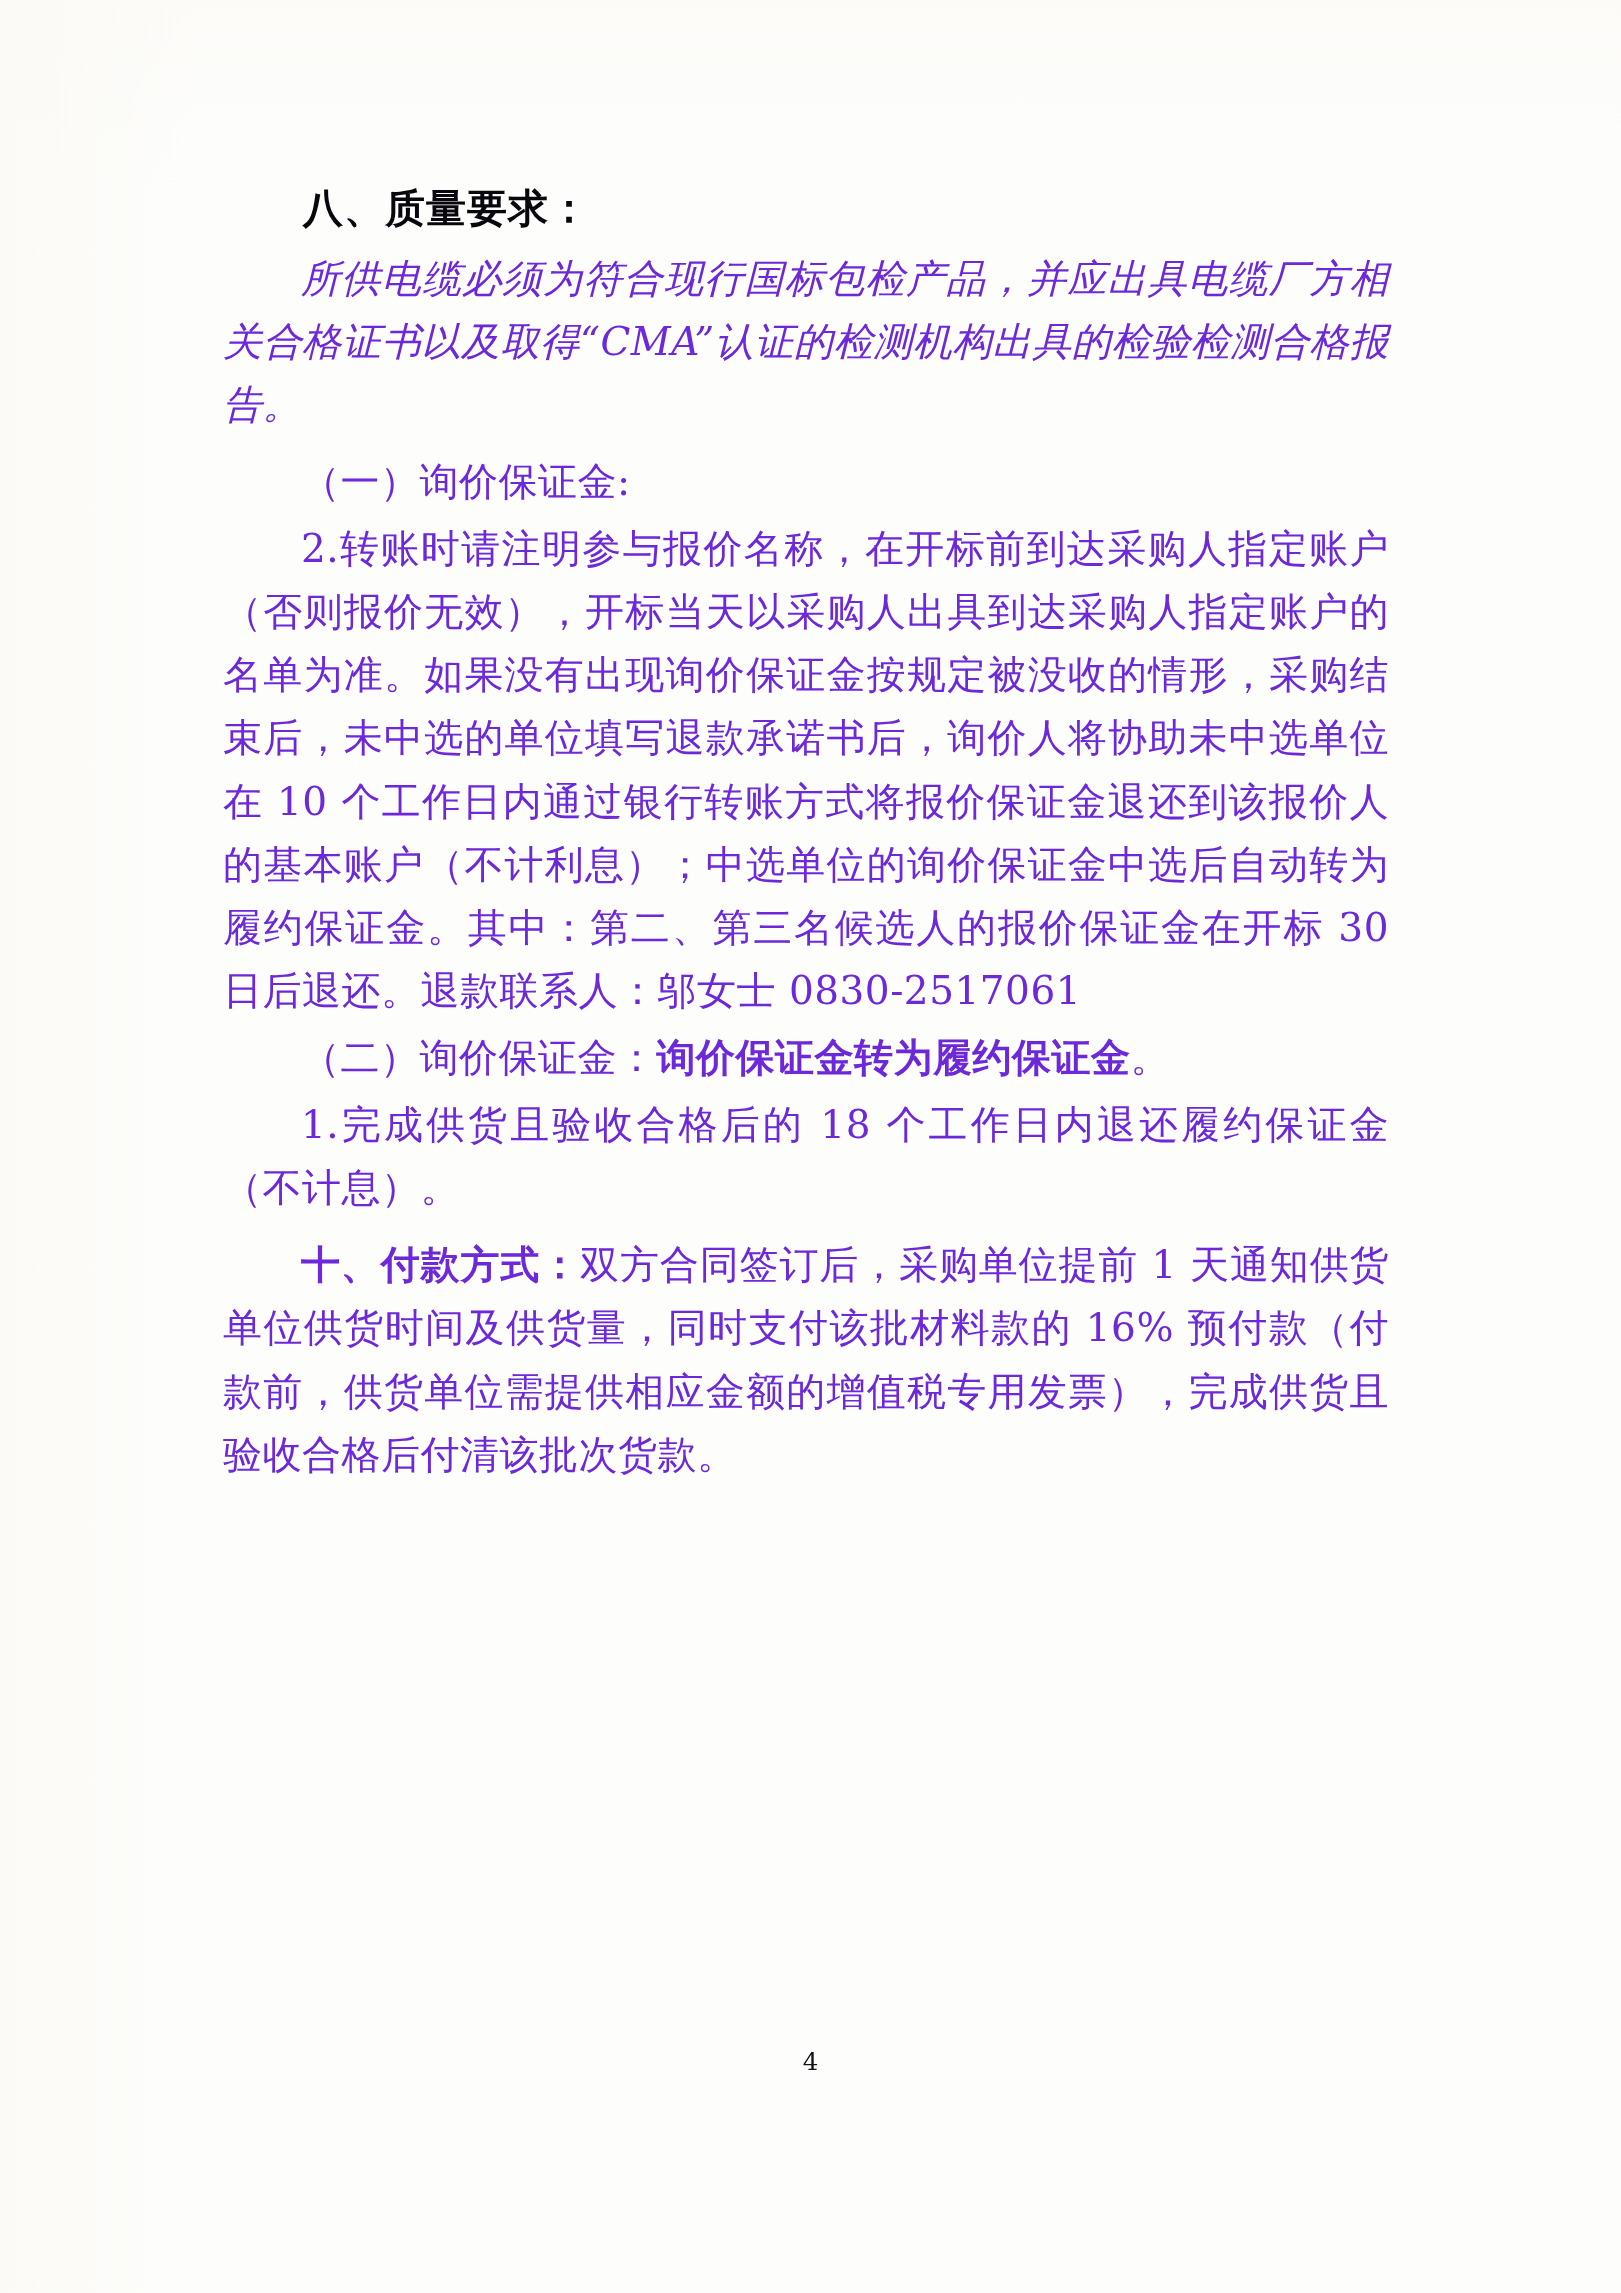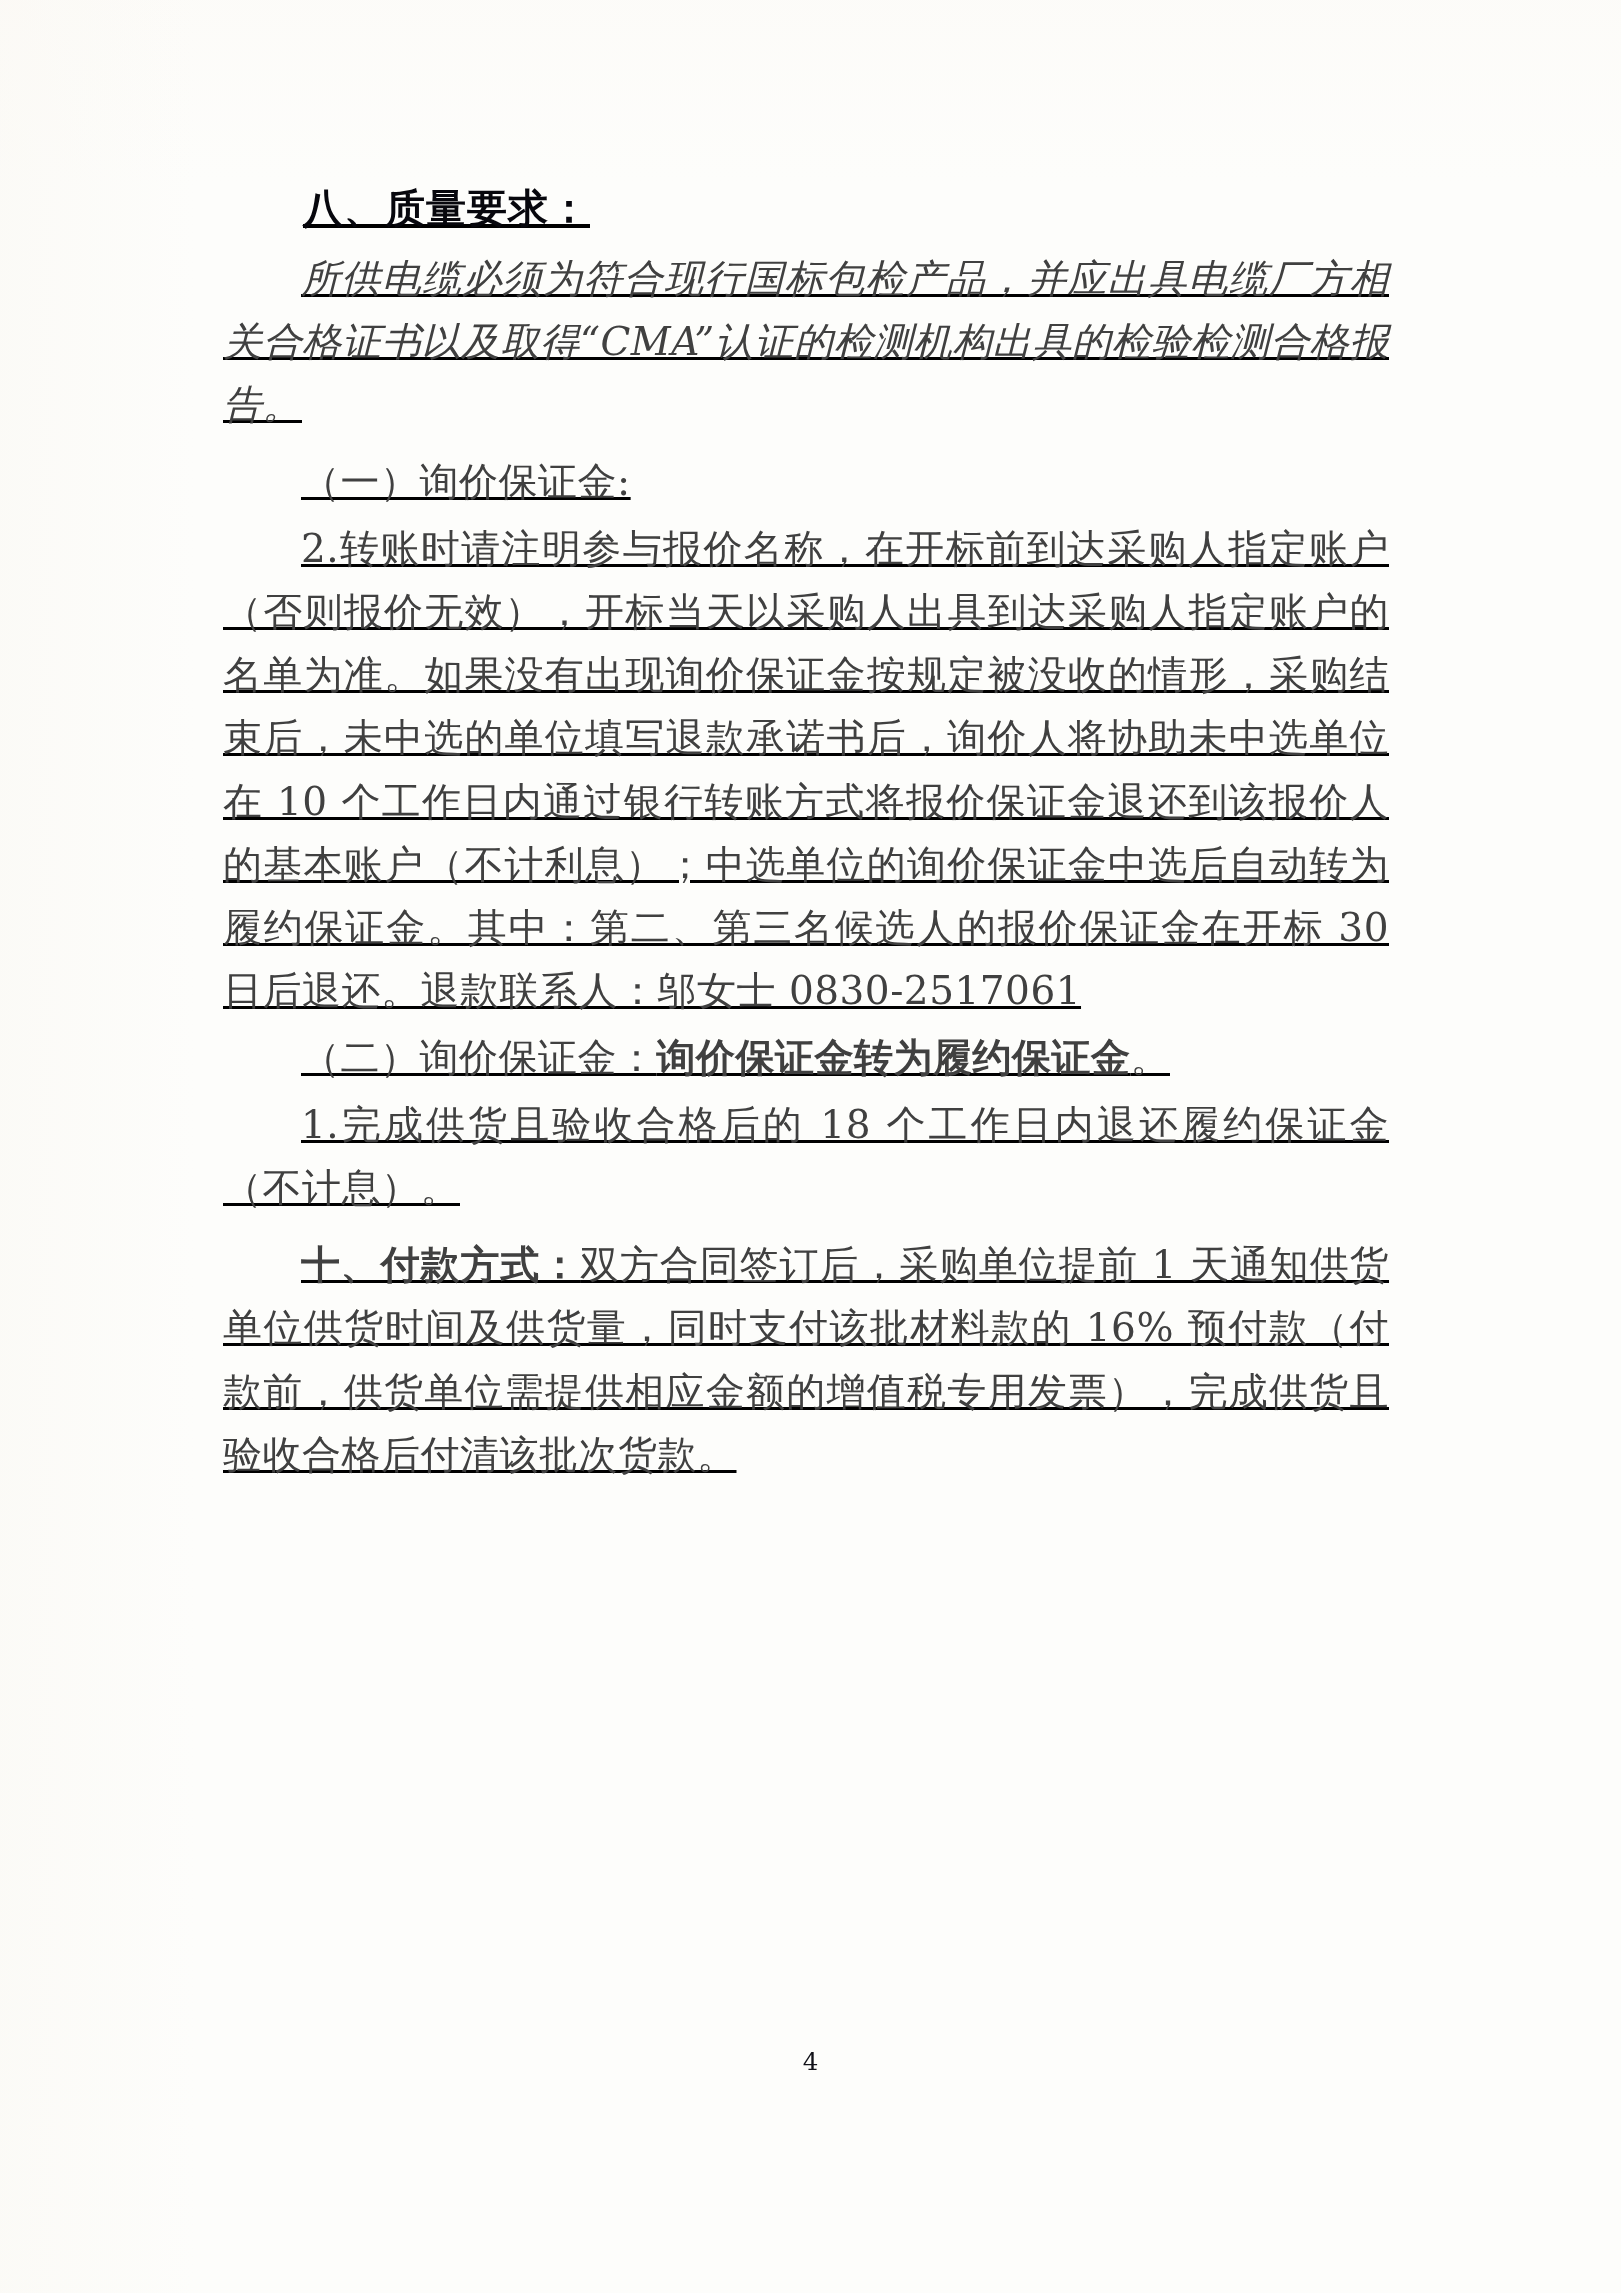--- a/index.html
+++ b/index.html
@@ -20,27 +20,26 @@
     left: 0;
     width: 1621px;
     height: 2294px;
     background: #fdfdfb;
   }
   .content {
     position: absolute;
     left: 223px;
     top: 176px;
     width: 1166px;
-    text-decoration: underline;
   }
   .para {
     font-size: 39px;
     line-height: 1.62;
     letter-spacing: 0.5px;
-    color: #404040;
+    color: #6d28d9;
     margin: 0 0 3.9px 0;
     text-align: justify;
     text-justify: inter-ideograph;
   }
   .indent {
     text-indent: 2em;
   }
   .heading {
     font-size: 40px;
     font-weight: bold;

